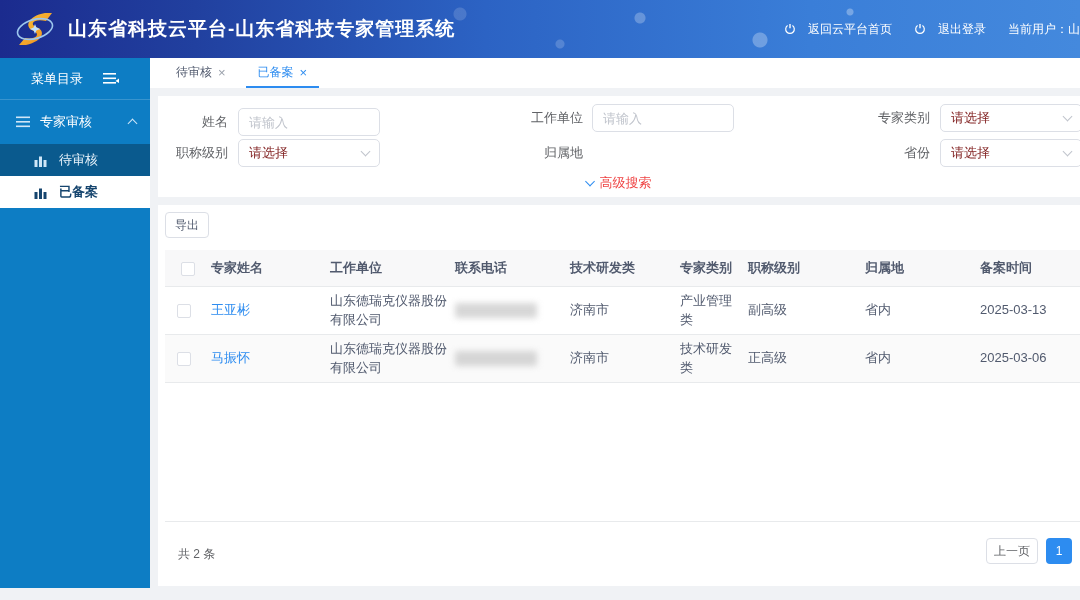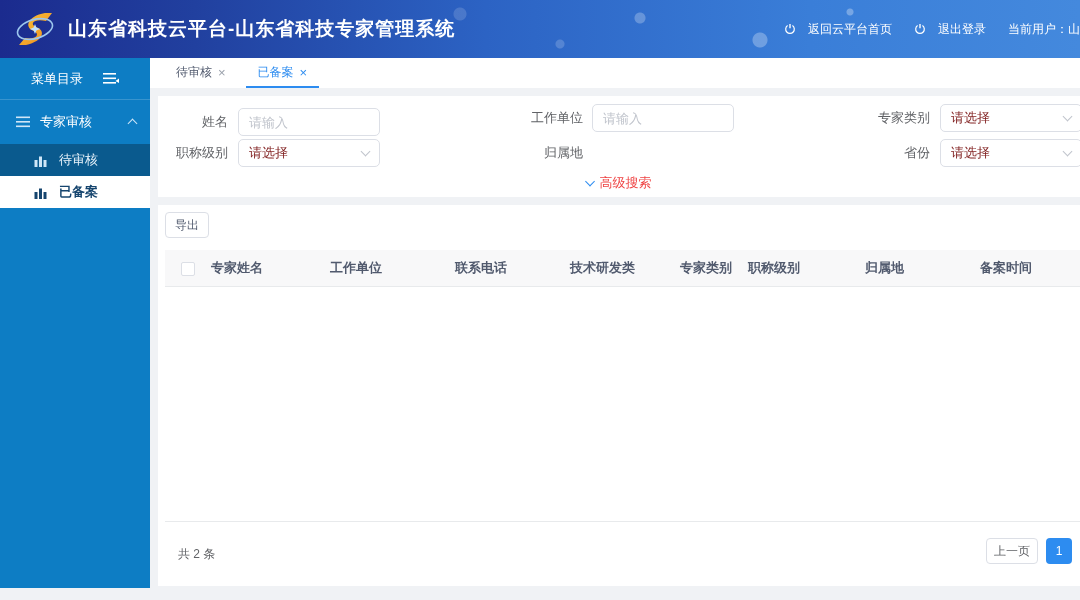--- a/index.html
+++ b/index.html
@@ -245,20 +245,46 @@
                 <th>工作单位</th>
                 <th>联系电话</th>
                 <th>技术研发类</th>
                 <th>专家类别</th>
                 <th>职称级别</th>
                 <th>归属地</th>
                 <th>备案时间</th>
               </tr>
             </thead>
             <tbody>
+              <tr>
+                <td class="cell-check"><span class="checkbox"></span></td>
+                <td><a class="name-link">王亚彬</a></td>
+                <td>山东德瑞克仪器股份有限公司</td>
+                <td>
+                    <div class="phone-blur"></div>
+                  </td>
+                <td>济南市</td>
+                <td>产业管理类</td>
+                <td>副高级</td>
+                <td>省内</td>
+                <td>2025-03-13</td>
+              </tr>
+              <tr>
+                <td class="cell-check"><span class="checkbox"></span></td>
+                <td><a class="name-link">马振怀</a></td>
+                <td>山东德瑞克仪器股份有限公司</td>
+                <td>
+                    <div class="phone-blur"></div>
+                  </td>
+                <td>济南市</td>
+                <td>技术研发类</td>
+                <td>正高级</td>
+                <td>省内</td>
+                <td>2025-03-06</td>
+              </tr>
             </tbody>
           </table>
 
           <div class="table-bottom"></div>
 
           <span class="total">共 2 条</span>
           <div class="pager">
             <button class="prev-btn">上一页</button>
             <button class="page-num">1</button>
           </div>

